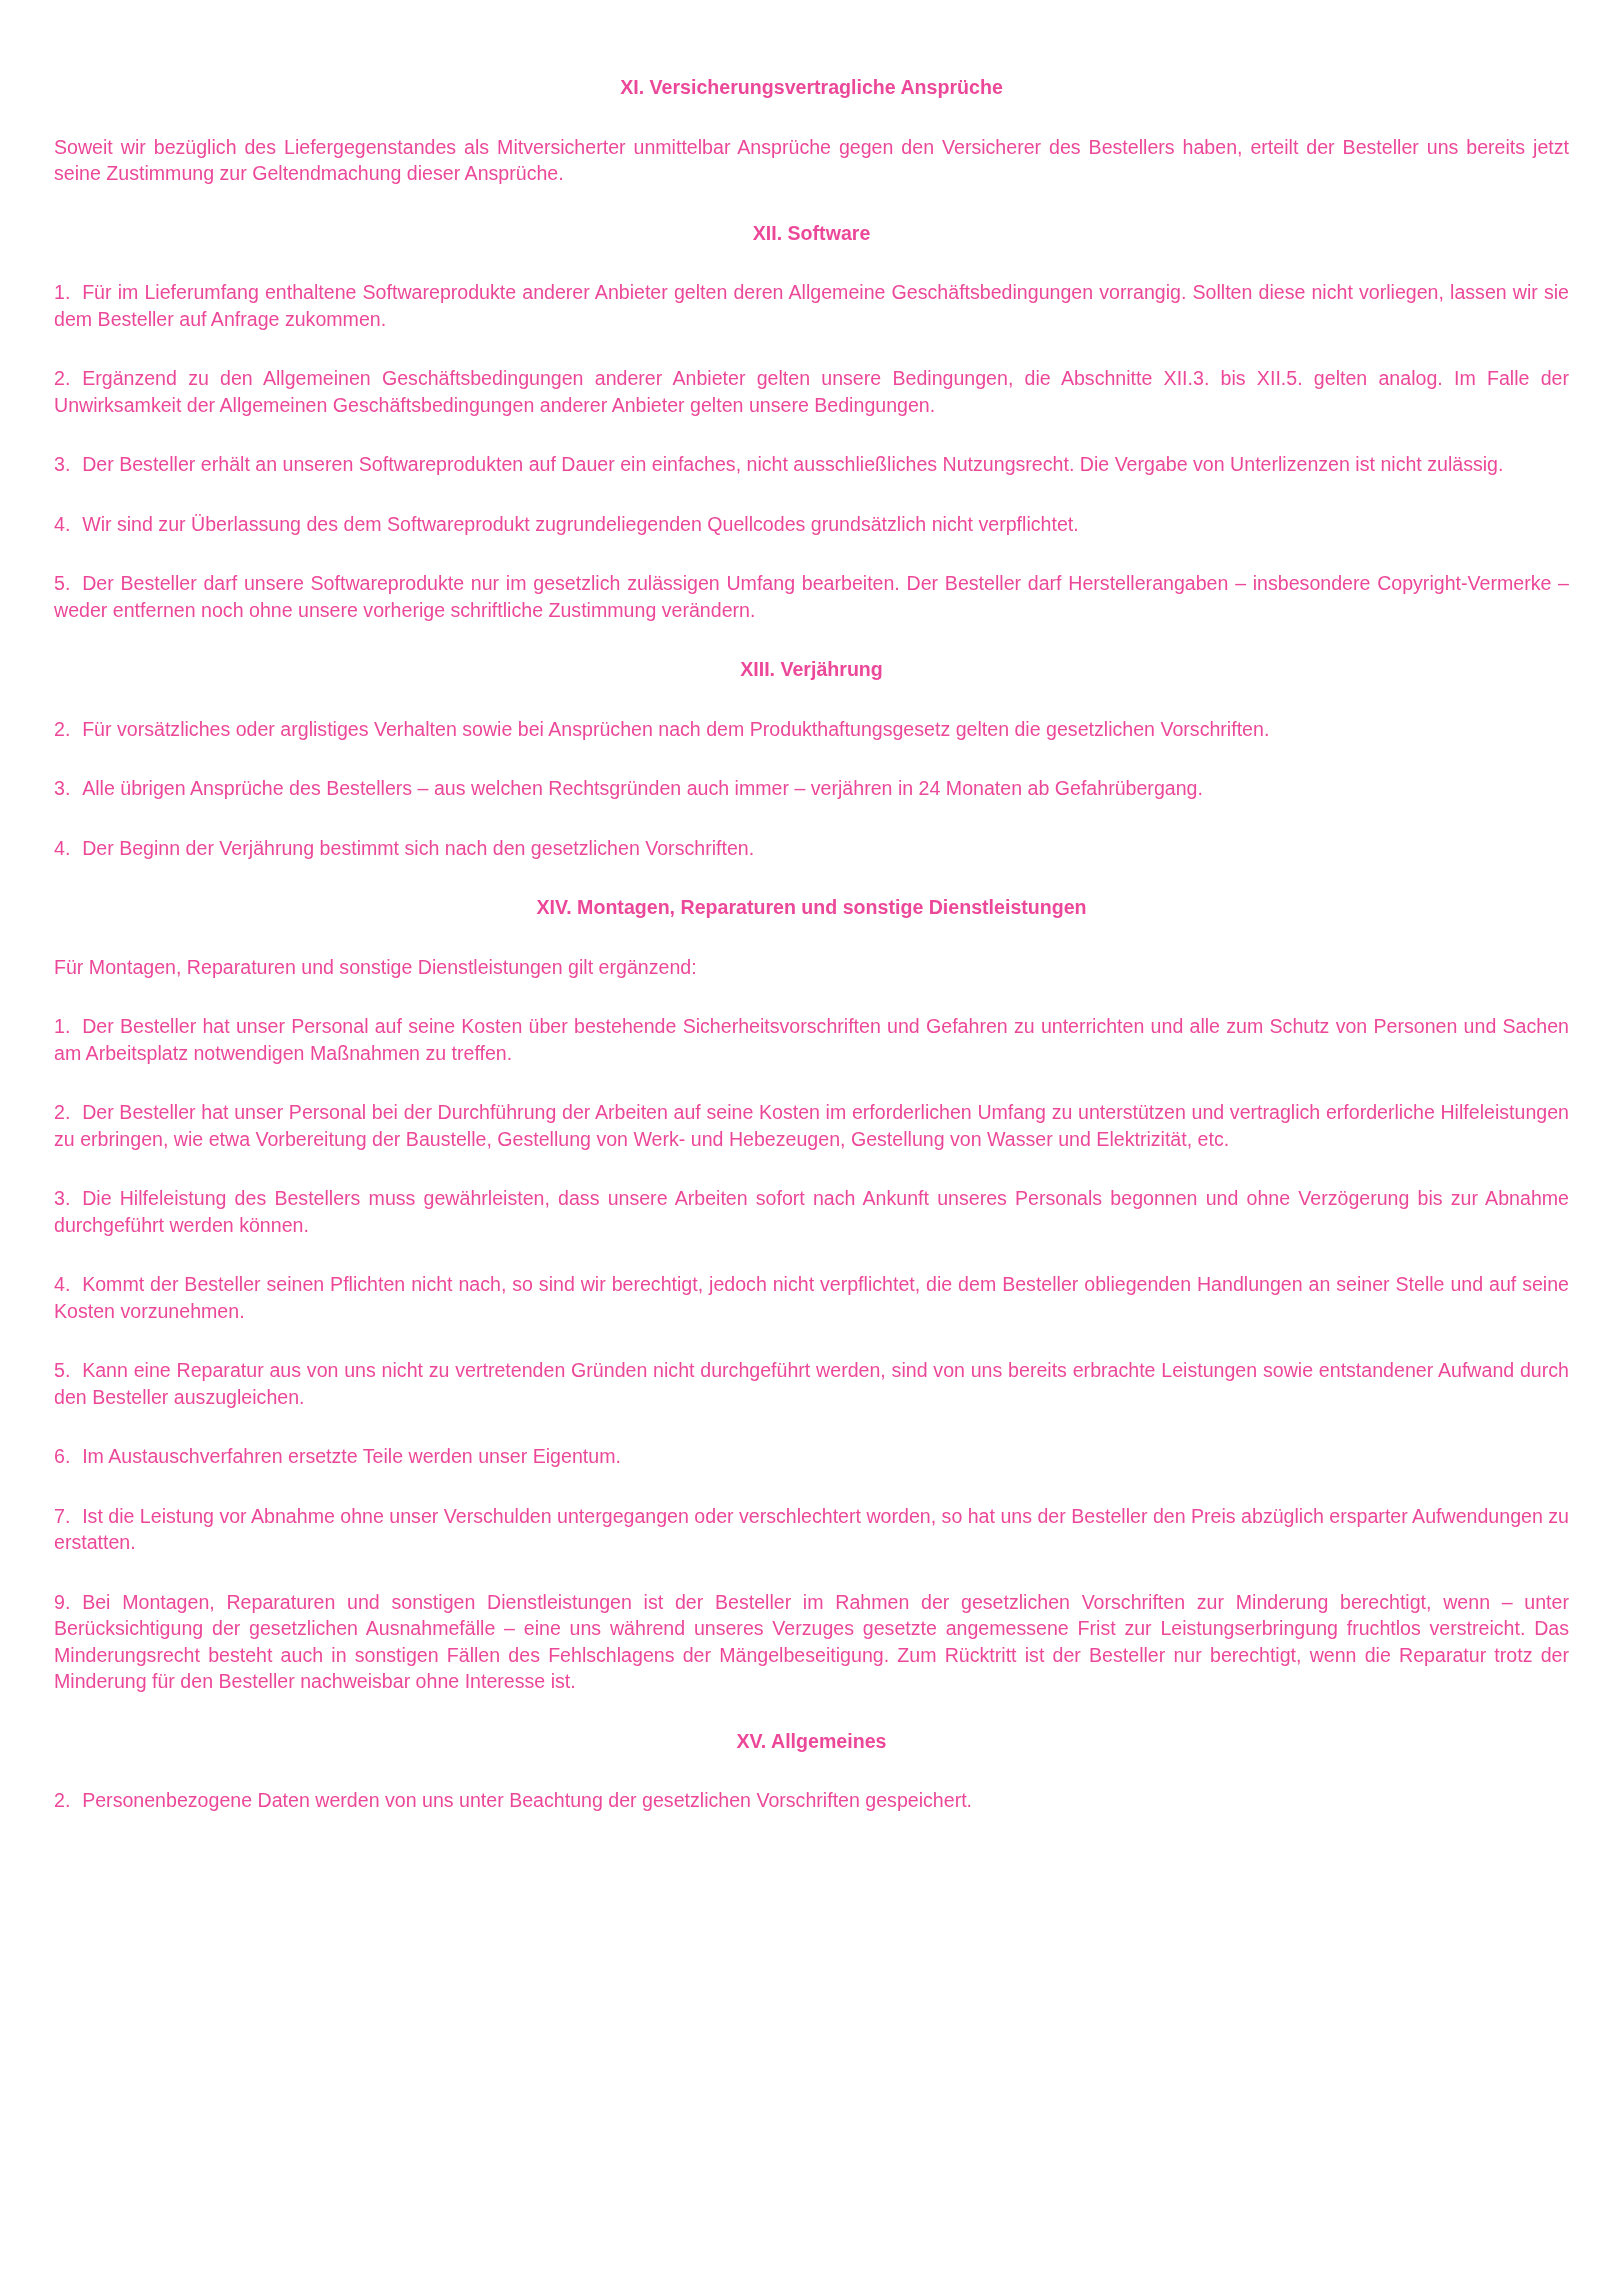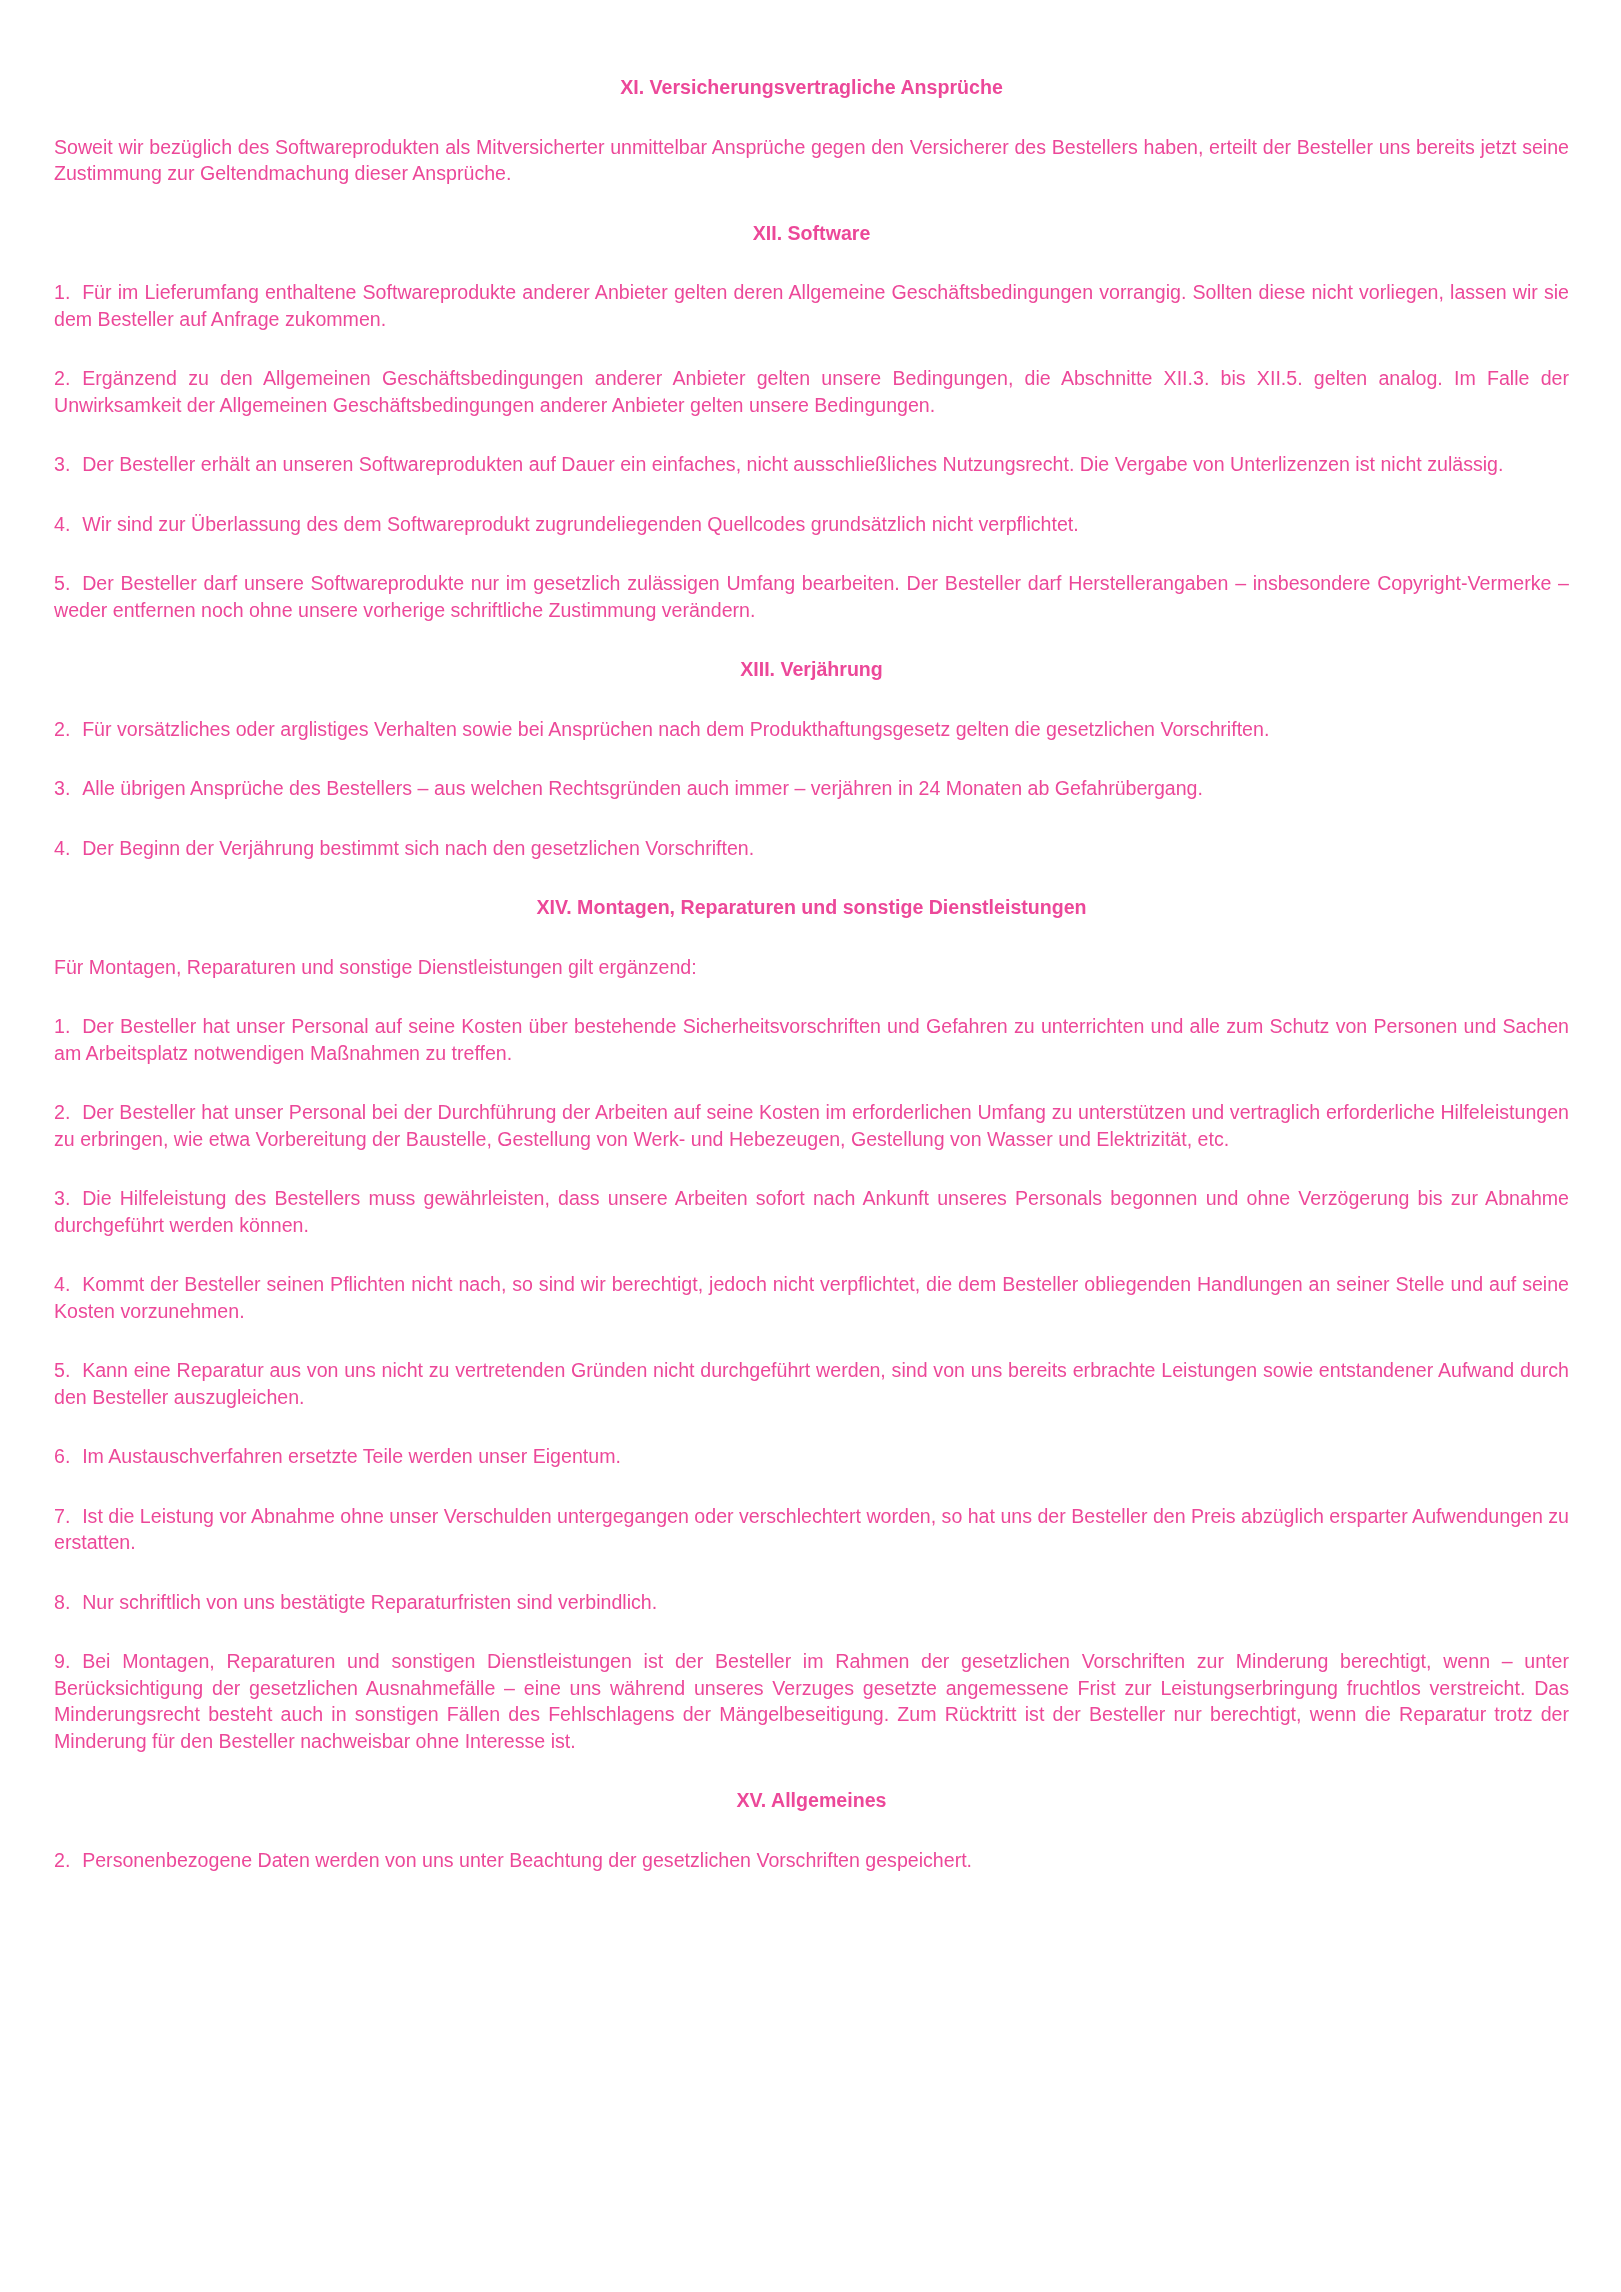--- a/index.html
+++ b/index.html
@@ -40,38 +40,37 @@
   .pnum {
     display: inline-block;
     margin-right: 11.8px;
   }
 </style>
 </head>
 <body>
 
 <div class="page" id="doc-root">
     <div class="section-heading">XI. Versicherungsvertragliche Ansprüche</div>
-    <p class="paragraph"><span>Soweit wir bezüglich des Softwareprodukten als Mitversicherter unmittelbar Ansprüche gegen den Versicherer des Bestellers haben, erteilt der Besteller uns bereits jetzt seine Zustimmung zur Geltendmachung dieser Ansprüche.</span></p>
+    <p class="paragraph"><span>Soweit wir bezüglich des Liefergegenstandes als Mitversicherter unmittelbar Ansprüche gegen den Versicherer des Bestellers haben, erteilt der Besteller uns bereits jetzt seine Zustimmung zur Geltendmachung dieser Ansprüche.</span></p>
     <div class="section-heading">XII. Software</div>
     <p class="paragraph"><span class="pnum">1.</span><span>Für im Lieferumfang enthaltene Softwareprodukte anderer Anbieter gelten deren Allgemeine Geschäftsbedingungen vorrangig. Sollten diese nicht vorliegen, lassen wir sie dem Besteller auf Anfrage zukommen.</span></p>
     <p class="paragraph"><span class="pnum">2.</span><span>Ergänzend zu den Allgemeinen Geschäftsbedingungen anderer Anbieter gelten unsere Bedingungen, die Abschnitte XII.3. bis XII.5. gelten analog. Im Falle der Unwirksamkeit der Allgemeinen Geschäftsbedingungen anderer Anbieter gelten unsere Bedingungen.</span></p>
     <p class="paragraph"><span class="pnum">3.</span><span>Der Besteller erhält an unseren Softwareprodukten auf Dauer ein einfaches, nicht ausschließliches Nutzungsrecht. Die Vergabe von Unterlizenzen ist nicht zulässig.</span></p>
     <p class="paragraph"><span class="pnum">4.</span><span>Wir sind zur Überlassung des dem Softwareprodukt zugrundeliegenden Quellcodes grundsätzlich nicht verpflichtet.</span></p>
     <p class="paragraph"><span class="pnum">5.</span><span>Der Besteller darf unsere Softwareprodukte nur im gesetzlich zulässigen Umfang bearbeiten. Der Besteller darf Herstellerangaben – insbesondere Copyright-Vermerke – weder entfernen noch ohne unsere vorherige schriftliche Zustimmung verändern.</span></p>
     <div class="section-heading">XIII. Verjährung</div>
     <p class="paragraph"><span class="pnum">2.</span><span>Für vorsätzliches oder arglistiges Verhalten sowie bei Ansprüchen nach dem Produkthaftungsgesetz gelten die gesetzlichen Vorschriften.</span></p>
     <p class="paragraph"><span class="pnum">3.</span><span>Alle übrigen Ansprüche des Bestellers – aus welchen Rechtsgründen auch immer – verjähren in 24 Monaten ab Gefahrübergang.</span></p>
     <p class="paragraph"><span class="pnum">4.</span><span>Der Beginn der Verjährung bestimmt sich nach den gesetzlichen Vorschriften.</span></p>
     <div class="section-heading">XIV. Montagen, Reparaturen und sonstige Dienstleistungen</div>
     <p class="paragraph"><span>Für Montagen, Reparaturen und sonstige Dienstleistungen gilt ergänzend:</span></p>
     <p class="paragraph"><span class="pnum">1.</span><span>Der Besteller hat unser Personal auf seine Kosten über bestehende Sicherheitsvorschriften und Gefahren zu unterrichten und alle zum Schutz von Personen und Sachen am Arbeitsplatz notwendigen Maßnahmen zu treffen.</span></p>
     <p class="paragraph"><span class="pnum">2.</span><span>Der Besteller hat unser Personal bei der Durchführung der Arbeiten auf seine Kosten im erforderlichen Umfang zu unterstützen und vertraglich erforderliche Hilfeleistungen zu erbringen, wie etwa Vorbereitung der Baustelle, Gestellung von Werk- und Hebezeugen, Gestellung von Wasser und Elektrizität, etc.</span></p>
     <p class="paragraph"><span class="pnum">3.</span><span>Die Hilfeleistung des Bestellers muss gewährleisten, dass unsere Arbeiten sofort nach Ankunft unseres Personals begonnen und ohne Verzögerung bis zur Abnahme durchgeführt werden können.</span></p>
     <p class="paragraph"><span class="pnum">4.</span><span>Kommt der Besteller seinen Pflichten nicht nach, so sind wir berechtigt, jedoch nicht verpflichtet, die dem Besteller obliegenden Hand­lungen an seiner Stelle und auf seine Kosten vorzunehmen.</span></p>
     <p class="paragraph"><span class="pnum">5.</span><span>Kann eine Reparatur aus von uns nicht zu vertretenden Gründen nicht durchgeführt werden, sind von uns bereits erbrachte Leistungen sowie entstandener Aufwand durch den Besteller auszugleichen.</span></p>
     <p class="paragraph"><span class="pnum">6.</span><span>Im Austauschverfahren ersetzte Teile werden unser Eigentum.</span></p>
     <p class="paragraph"><span class="pnum">7.</span><span>Ist die Leistung vor Abnahme ohne unser Verschulden untergegangen oder verschlechtert worden, so hat uns der Besteller den Preis abzüglich ersparter Aufwendungen zu erstatten.</span></p>
-    <p class="paragraph"><span class="pnum">8.</span><span>Nur schriftlich von uns bestätigte Reparaturfristen sind verbindlich.</span></p>
     <p class="paragraph"><span class="pnum">9.</span><span>Bei Montagen, Reparaturen und sonstigen Dienstleistungen ist der Besteller im Rahmen der gesetzlichen Vorschriften zur Minderung berechtigt, wenn – unter Berücksichtigung der gesetzlichen Ausnahmefälle – eine uns während unseres Verzuges gesetzte angemessene Frist zur Leistungserbringung fruchtlos verstreicht. Das Minderungsrecht besteht auch in sonstigen Fällen des Fehlschlagens der Mängelbeseitigung.  Zum Rücktritt ist der Besteller nur berechtigt, wenn die Reparatur trotz der Minderung für den Besteller nachweisbar ohne Interesse ist.</span></p>
     <div class="section-heading">XV. Allgemeines</div>
     <p class="paragraph"><span class="pnum">2.</span><span>Personenbezogene Daten werden von uns unter Beachtung der gesetzlichen Vorschriften gespeichert.</span></p>
   </div>
 
 
 </body></html>

